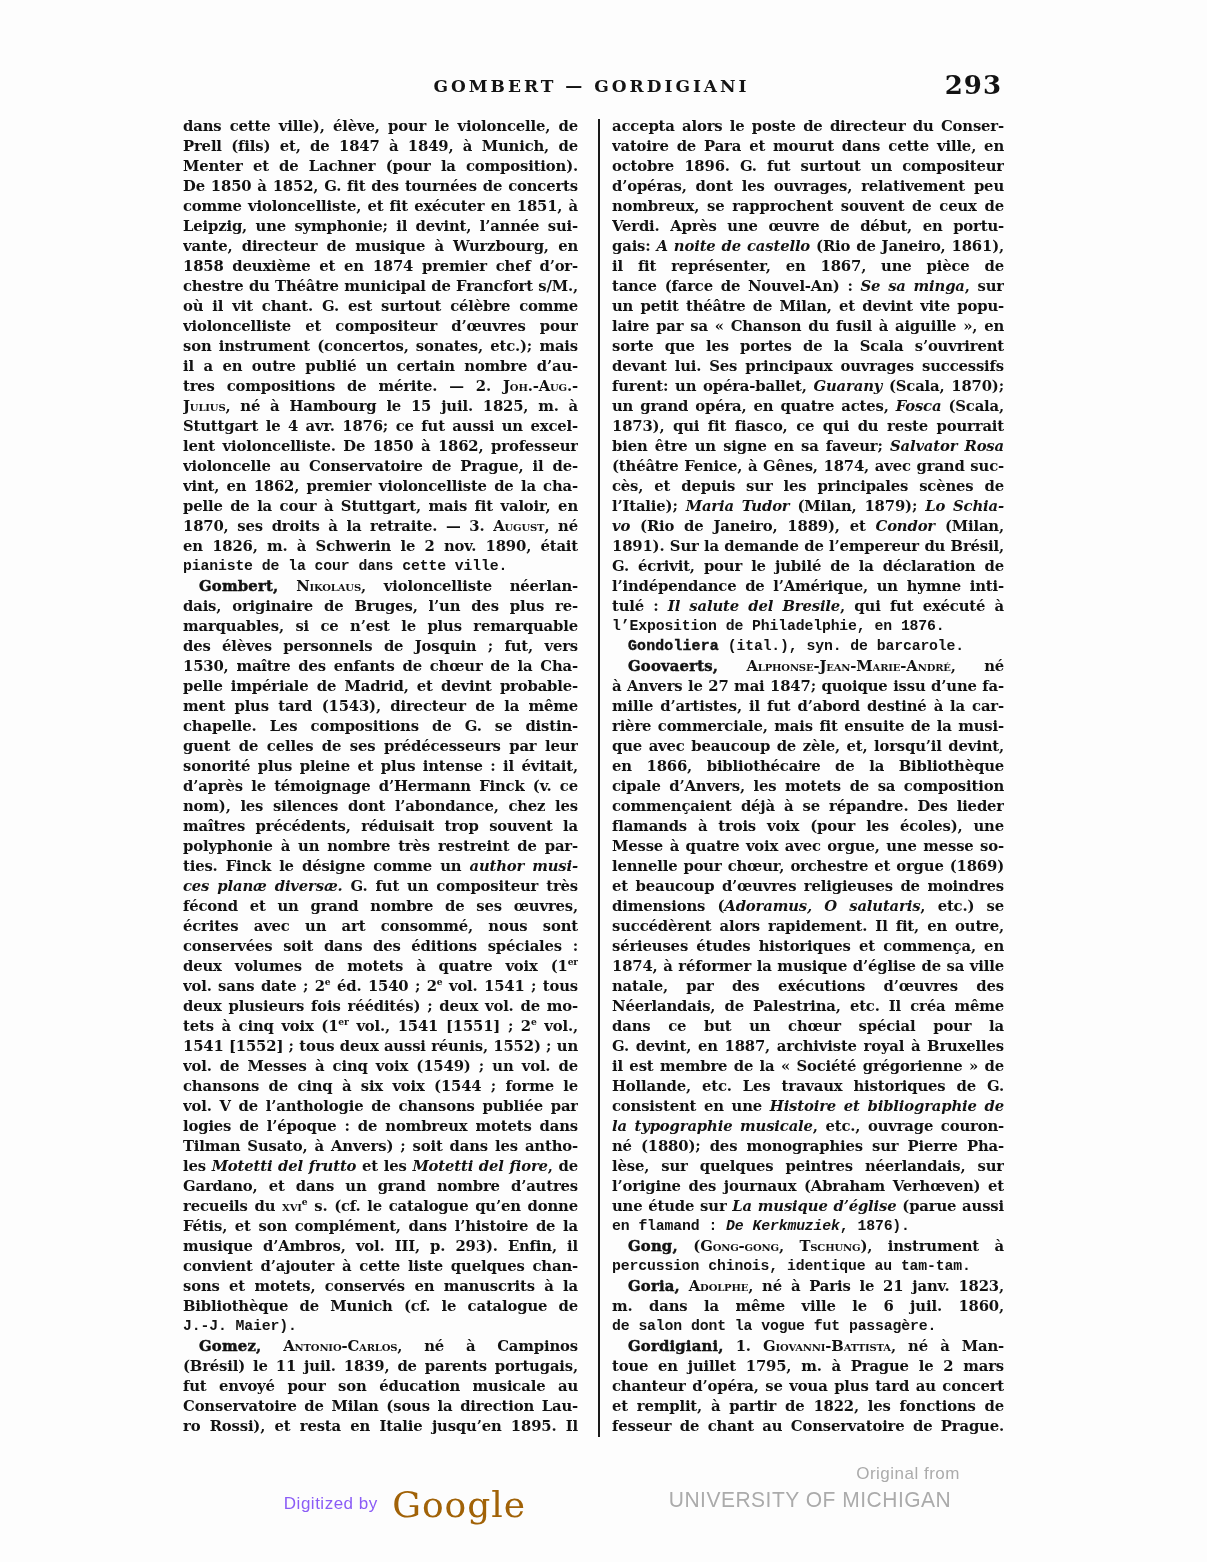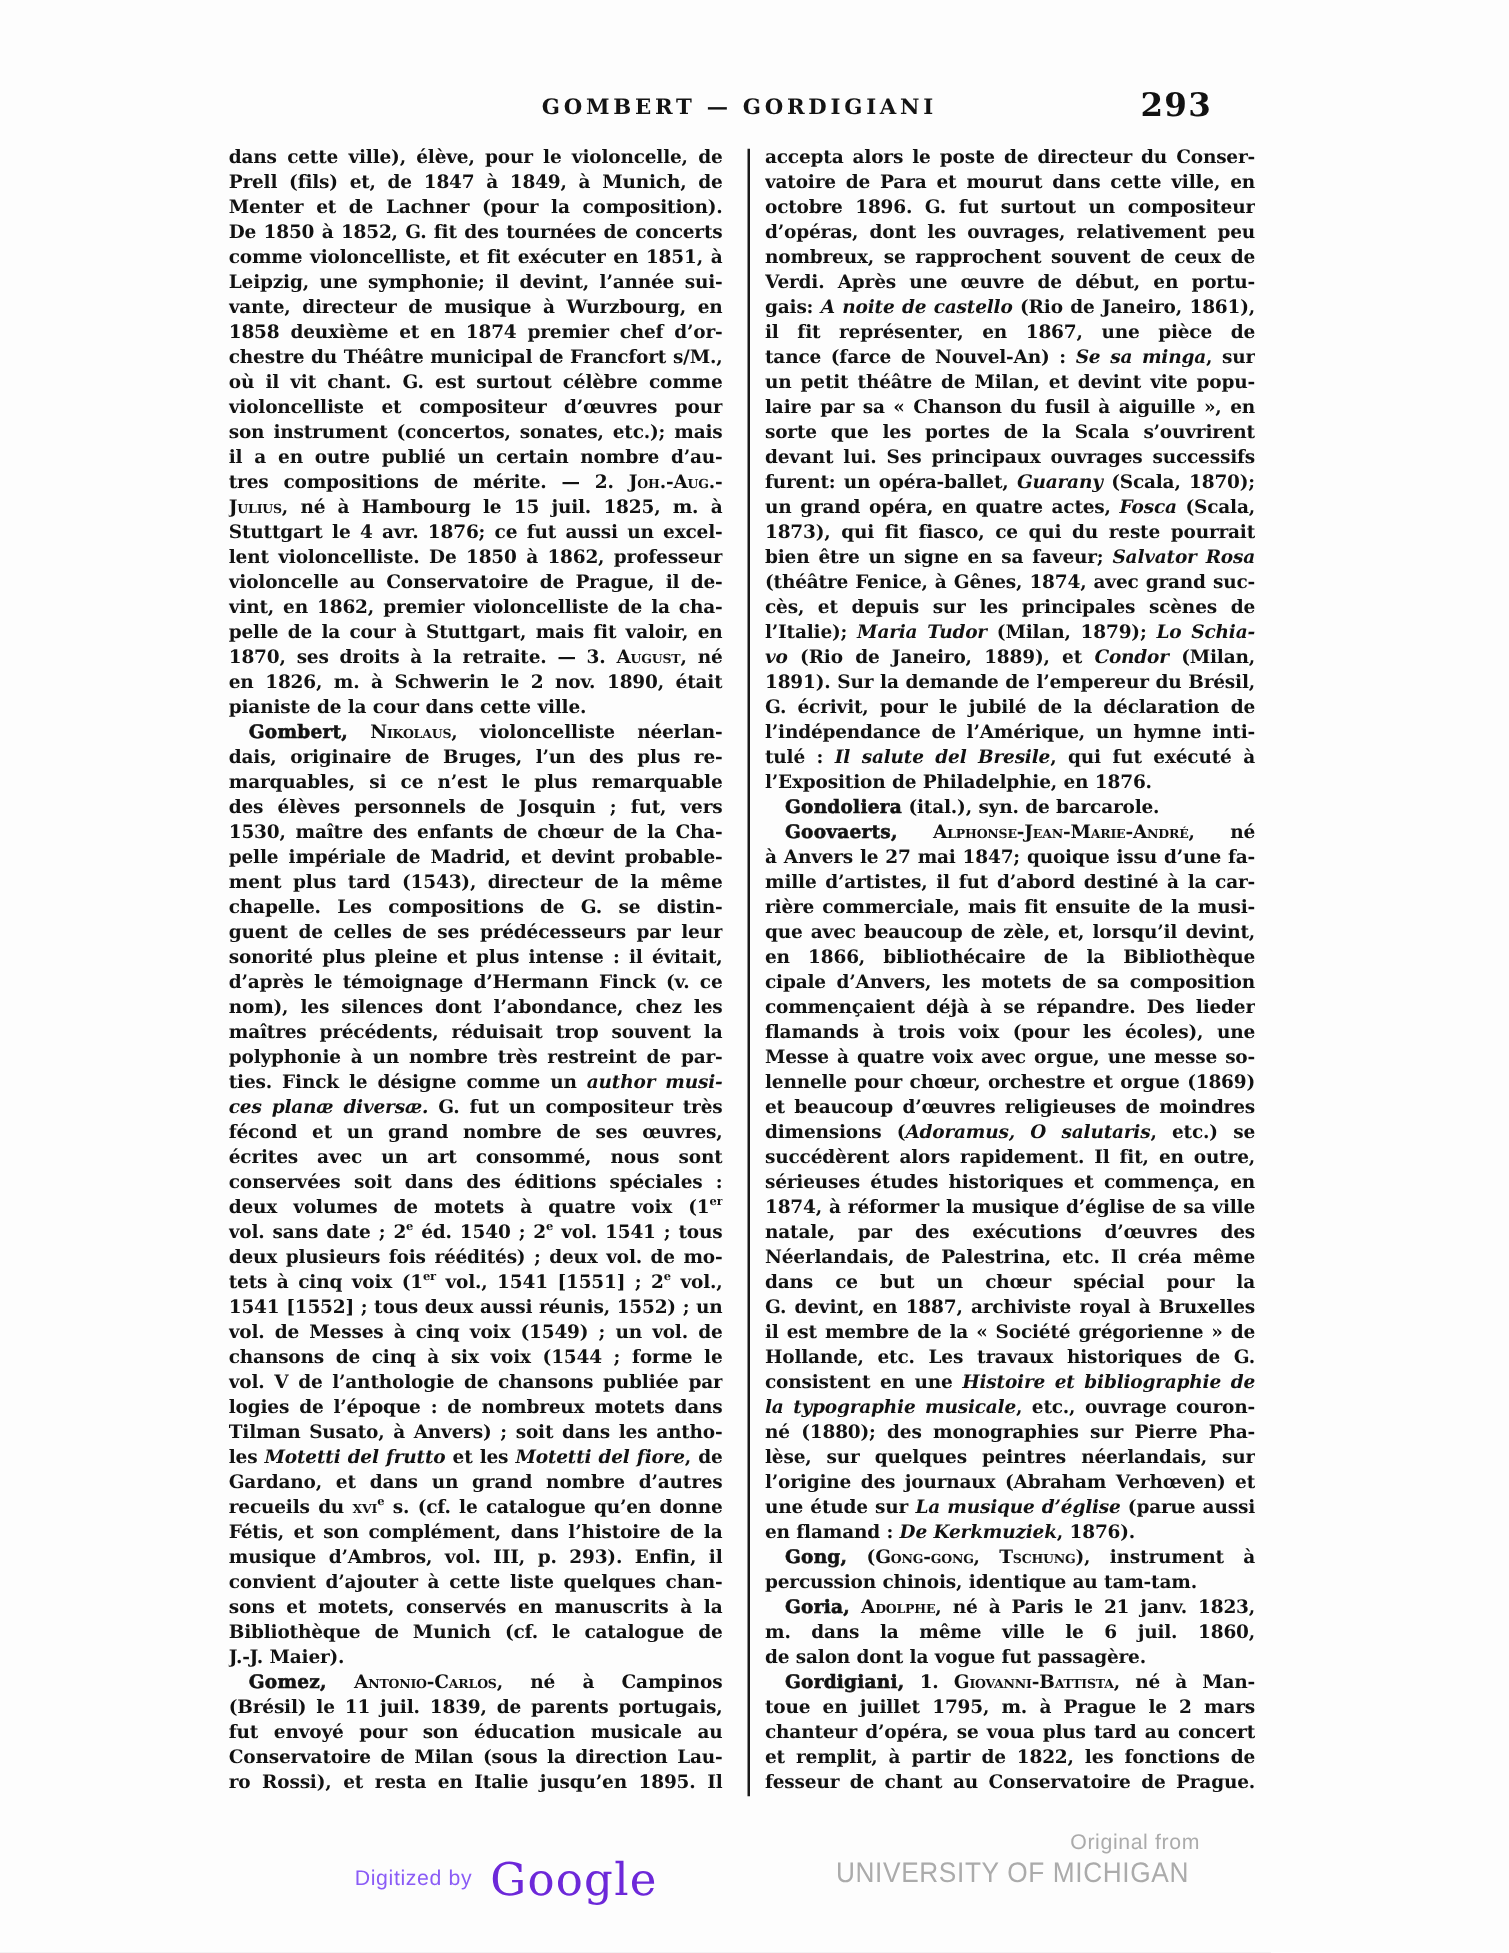--- a/index.html
+++ b/index.html
@@ -1,41 +1,41 @@
 <!DOCTYPE html>
 <html><head>
 <meta charset="utf-8">
 <style>
   html,body{margin:0;padding:0;background:#e9e9e9;}
   #page{position:relative;width:1207px;height:1562px;background:#fdfdfd;margin:0 auto;
         font-family:"DejaVu Serif","Liberation Serif",serif;color:#121212;overflow:hidden;}
   
   #running-head{position:absolute;left:183px;top:76px;width:817px;text-align:center;
         font-size:17px;font-weight:bold;letter-spacing:3px;color:#141414;}
-  #page-number{position:absolute;left:880px;top:70px;width:122px;text-align:center;
+  #page-number{position:absolute;left:880px;top:70px;width:122px;text-align:right;
         font-size:26px;font-weight:bold;letter-spacing:1px;}
   
   .col{position:absolute;top:116px;font-size:14.8px;font-weight:700;line-height:20px;}
   #col-left{left:183px;width:395px;}
   #col-right{left:612px;width:392px;}
   #col-divider{position:absolute;left:598px;top:119px;width:1.5px;height:1318px;background:#1a1a1a;}
   .ln{text-align:justify;text-align-last:justify;height:20px;overflow:hidden;
       letter-spacing:-0.15px;word-spacing:0.2px;}
   .ln.pstart{text-indent:16px;}
-  .ln.pend{text-align-last:left;}
+  .ln.pend{text-align-last:left;font-family:Liberation Mono, monospace;}
   .b{font-weight:900;-webkit-text-stroke:0.45px currentColor;letter-spacing:0.2px;}
   .sc{font-variant:small-caps;}
   .i{font-style:italic;}
   .sup{vertical-align:super;font-size:0.62em;line-height:0;}
   
   #footer{position:absolute;left:0;top:1462px;width:1207px;height:70px;
           font-family:"Liberation Sans",sans-serif;color:#b5b5b5;}
   #digitized{position:absolute;left:240px;top:22px;width:330px;text-align:center;}
   #digitized .dby{font-size:17px;color:#8b5cf6;vertical-align:8px;letter-spacing:0.5px;}
-  #digitized .glogo{font-family:"DejaVu Serif",serif;font-size:36px;color:#6d28d9;
+  #digitized .glogo{font-family:"DejaVu Serif",serif;font-size:36px;color:#a16207;
           letter-spacing:1px;margin-left:10px;}
   #original{position:absolute;left:660px;top:2px;width:300px;text-align:center;color:#ababab;}
   #original .of{font-size:17px;letter-spacing:0.5px;text-align:right;}
   #original .inst{font-size:21px;letter-spacing:0.5px;margin-top:3px;transform:scaleY(1.08);}
 </style>
 </head>
 <body>
 
 <div id="page">
 

